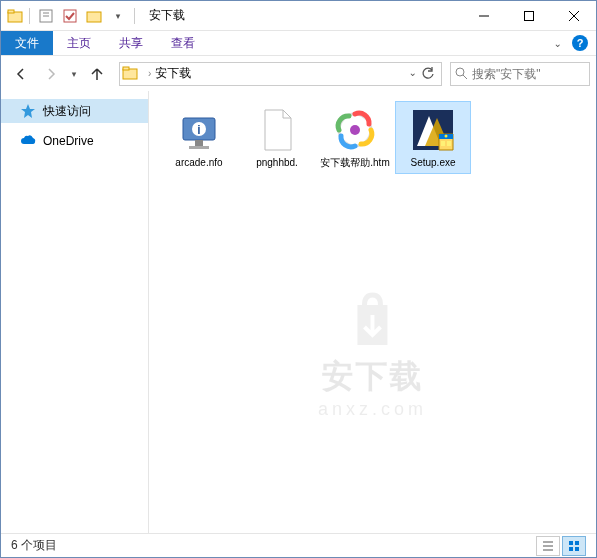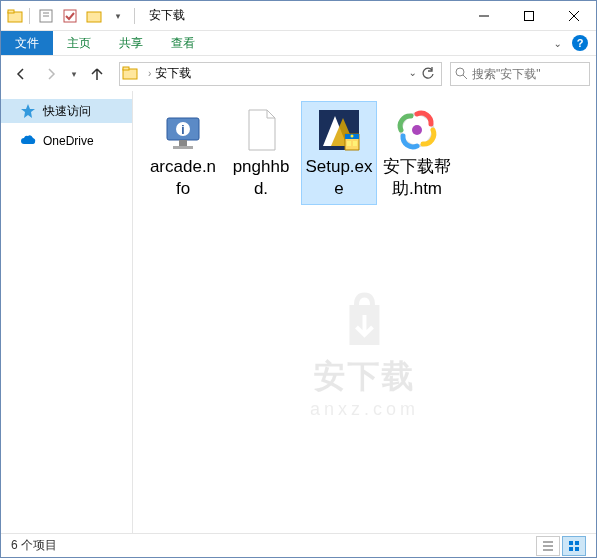--- a/index.html
+++ b/index.html
@@ -8,50 +8,50 @@
 .titlebar { height: 30px; display: flex; align-items: center; background: #fff; border-bottom: 1px solid #e5e5e5; }
 .titlebar-left { display: flex; align-items: center; padding-left: 6px; gap: 4px; }
 .titlebar-icon { width: 16px; height: 16px; }
 .qat-icon { width: 20px; height: 22px; display: flex; align-items: center; justify-content: center; }
 .qat-sep { width: 1px; height: 16px; background: #ccc; margin: 0 2px; }
 .titlebar-title { font-size: 12px; margin-left: 8px; color: #000; }
 .titlebar-controls { margin-left: auto; display: flex; }
 .tc-btn { width: 45px; height: 29px; display: flex; align-items: center; justify-content: center; font-size: 10px; color: #000; }
 
 .ribbon-tabs { height: 24px; display: flex; align-items: stretch; background: #fff; justify-content: center; }
-.ribbon-tab { padding: 0 14px; font-size: 12px; display: flex; align-items: center; color: #15803d; }
+.ribbon-tab { padding: 0 14px; font-size: 12px; display: flex; align-items: center; color: #4c1d95; }
 .ribbon-tab.file { background: #1979ca; color: #fff; }
 .ribbon-expand { margin-left: auto; display: flex; align-items: center; padding-right: 8px; gap: 10px; }
 .help-icon { width: 16px; height: 16px; border-radius: 50%; background: #0078d7; color: #fff; font-size: 11px; display: flex; align-items: center; justify-content: center; font-weight: bold; }
 
 .navbar { height: 36px; display: flex; align-items: center; padding: 0 6px; gap: 2px; border-top: 1px solid #e5e5e5; }
 .nav-btn { width: 28px; height: 28px; display: flex; align-items: center; justify-content: center; color: #555; }
 .nav-btn.disabled { color: #bbb; }
 .nav-dd { width: 14px; display: flex; align-items: center; justify-content: center; color: #555; }
 .addr-bar { flex: 1; height: 24px; border: 1px solid #ccc; display: flex; align-items: center; padding: 0 2px; margin: 0 6px; }
 .addr-folder { width: 18px; height: 18px; margin-right: 4px; }
 .addr-sep { color: #888; font-size: 10px; padding: 0 4px; }
 .addr-text { font-size: 12px; color: #000; }
 .addr-dd { margin-left: auto; display: flex; gap: 4px; color: #555; padding-right: 4px; }
 .search-box { width: 140px; height: 24px; border: 1px solid #ccc; display: flex; align-items: center; padding: 0 4px; }
 .search-box input { border: none; outline: none; font-size: 12px; width: 100%; color: #888; background: transparent; }
 .search-icon { color: #555; margin-right: 4px; }
 
 .content { display: flex; height: calc(100% - 30px - 24px - 36px - 24px); position: relative; }
-.sidebar { width: 132px; background: #fff; border-right: 1px solid #e5e5e5; padding-top: 8px; }
+.sidebar { width: 148px; background: #fff; border-right: 1px solid #e5e5e5; padding-top: 8px; }
 .side-item { display: flex; align-items: center; height: 24px; padding-left: 18px; font-size: 12px; gap: 6px; }
 .side-item.active { background: #cde6f7; }
 .side-item .sicon { width: 18px; height: 18px; display: flex; align-items: center; justify-content: center; }
 
 .file-area { flex: 1; padding: 10px 0 0 12px; position: relative; }
 .file-grid { display: flex; flex-wrap: wrap; gap: 6px 2px; }
 .file-item { width: 76px; display: flex; flex-direction: column; align-items: center; padding: 4px 2px; border: 1px solid transparent; }
 .file-item.selected { background: #cce8ff; border: 1px solid #99d1ff; }
 .file-icon { width: 48px; height: 48px; display: flex; align-items: center; justify-content: center; }
-.file-label { font-size: 17px; text-align: center; margin-top: 2px; line-height: 1.3; word-break: break-all; color: #000; }
+.file-label { font-size: 10px; text-align: center; margin-top: 2px; line-height: 1.3; word-break: break-all; color: #000; }
 
 .watermark { position: absolute; top: 50%; left: 50%; transform: translate(-50%, -20%); opacity: 0.15; text-align: center; pointer-events: none; }
 .watermark .wm-text { font-size: 32px; color: #666; font-weight: bold; letter-spacing: 2px; }
 .watermark .wm-sub { font-size: 18px; color: #888; letter-spacing: 4px; }
 
 .statusbar { height: 24px; border-top: 1px solid #e5e5e5; display: flex; align-items: center; padding: 0 10px; font-size: 12px; color: #333; }
 .statusbar .view-btns { margin-left: auto; display: flex; gap: 2px; }
 .view-btn { width: 24px; height: 20px; border: 1px solid #ccc; display: flex; align-items: center; justify-content: center; font-size: 10px; color: #555; }
 .view-btn.active { background: #cde6f7; border-color: #7ab5e0; }
 
@@ -211,50 +211,50 @@
       <div class="file-item">
         <div class="file-icon">
           <svg width="48" height="48">
             <path d="M12 4 L30 4 L38 12 L38 44 L12 44 Z" fill="#fff" stroke="#bbb"></path>
             <path d="M30 4 L30 12 L38 12" fill="none" stroke="#bbb"></path>
           </svg>
         </div>
         <div class="file-label">pnghhbd.</div>
       </div>
 
+      <div class="file-item">
+        <div class="file-icon">
+          <svg width="48" height="48">
+            <circle cx="24" cy="24" r="16" fill="none" stroke="#ddd" stroke-width="3"></circle>
+            <path d="M24 8 A10 10 0 0 1 38 18" fill="none" stroke="#ff5252" stroke-width="5" stroke-linecap="round"></path>
+            <path d="M40 24 A10 10 0 0 1 30 38" fill="none" stroke="#ffca28" stroke-width="5" stroke-linecap="round"></path>
+            <path d="M24 40 A10 10 0 0 1 10 30" fill="none" stroke="#42a5f5" stroke-width="5" stroke-linecap="round"></path>
+            <path d="M8 24 A10 10 0 0 1 18 10" fill="none" stroke="#66bb6a" stroke-width="5" stroke-linecap="round"></path>
+            <circle cx="24" cy="24" r="5" fill="#ab47bc"></circle>
+          </svg>
+        </div>
+        <div class="file-label">安下载帮助.htm</div>
+      </div>
+
       <div class="file-item selected">
         <div class="file-icon">
           <svg width="48" height="48">
             <rect x="4" y="4" width="40" height="40" fill="#1a2f5a"></rect>
             <path d="M8 40 L20 10 L32 40 Z" fill="#fff"></path>
             <path d="M16 40 L28 12 L40 40 Z" fill="#d9a300" opacity="0.85"></path>
             <path d="M30 28 L44 28 L44 44 L30 44 Z" fill="#ffd966" stroke="#b08000"></path>
             <rect x="30" y="28" width="14" height="5" fill="#0078d7"></rect>
             <rect x="32" y="35" width="4" height="5" fill="#fff176"></rect>
             <rect x="38" y="35" width="4" height="5" fill="#fff176"></rect>
             <circle cx="37" cy="30" r="1.5" fill="#ffeb3b"></circle>
           </svg>
         </div>
         <div class="file-label">Setup.exe</div>
       </div>
 
-      <div class="file-item">
-        <div class="file-icon">
-          <svg width="48" height="48">
-            <circle cx="24" cy="24" r="16" fill="none" stroke="#ddd" stroke-width="3"></circle>
-            <path d="M24 8 A10 10 0 0 1 38 18" fill="none" stroke="#ff5252" stroke-width="5" stroke-linecap="round"></path>
-            <path d="M40 24 A10 10 0 0 1 30 38" fill="none" stroke="#ffca28" stroke-width="5" stroke-linecap="round"></path>
-            <path d="M24 40 A10 10 0 0 1 10 30" fill="none" stroke="#42a5f5" stroke-width="5" stroke-linecap="round"></path>
-            <path d="M8 24 A10 10 0 0 1 18 10" fill="none" stroke="#66bb6a" stroke-width="5" stroke-linecap="round"></path>
-            <circle cx="24" cy="24" r="5" fill="#ab47bc"></circle>
-          </svg>
-        </div>
-        <div class="file-label">安下载帮助.htm</div>
-      </div>
-
     </div>
 
     <div class="watermark">
       <svg width="80" height="70" style="margin:0 auto;display:block;">
         <path d="M25 20 L55 20 L55 60 L25 60 Z" fill="#999" rx="6"></path>
         <path d="M32 20 Q32 10 40 10 Q48 10 48 20" fill="none" stroke="#999" stroke-width="5"></path>
         <path d="M40 30 L40 50 M32 42 L40 50 L48 42" fill="none" stroke="#fff" stroke-width="4"></path>
       </svg>
       <div class="wm-text">安下载</div>
       <div class="wm-sub">anxz.com</div>

